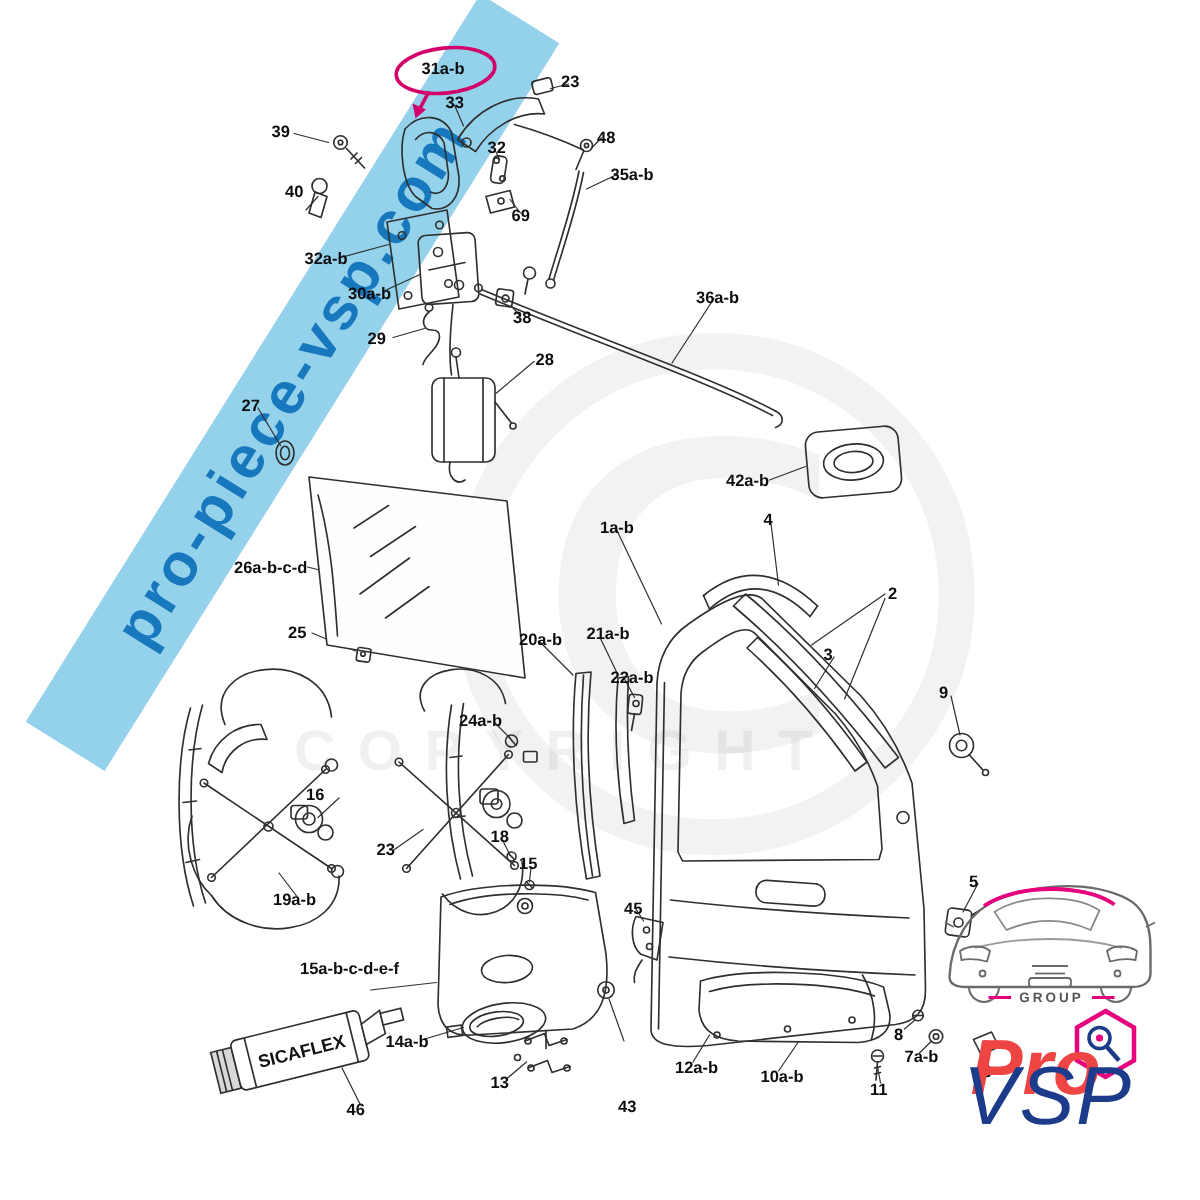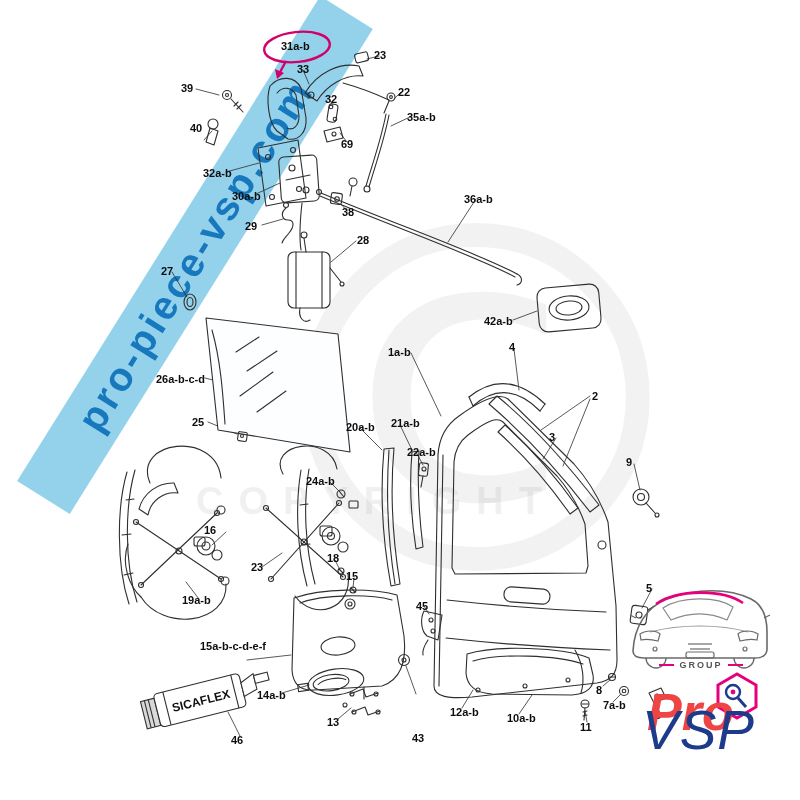--- a/index.html
+++ b/index.html
@@ -388,33 +388,33 @@
       <circle cx="733" cy="692" r="2.4" fill="#e6007e"></circle>
     </g>
   </svg>
 
   <div class="pl" style="left:181px;top:82px">39</div>
   <div class="pl" style="left:190px;top:122px">40</div>
   <div class="pl" style="left:281px;top:40px">31a-b</div>
   <div class="pl" style="left:297px;top:63px">33</div>
   <div class="pl" style="left:374px;top:49px">23</div>
   <div class="pl" style="left:325px;top:93px">32</div>
-  <div class="pl" style="left:398px;top:86px">22</div>
+  <div class="pl" style="left:398px;top:86px">48</div>
   <div class="pl" style="left:407px;top:111px">35a-b</div>
   <div class="pl" style="left:341px;top:138px">69</div>
   <div class="pl" style="left:203px;top:167px">32a-b</div>
   <div class="pl" style="left:232px;top:190px">30a-b</div>
   <div class="pl" style="left:342px;top:206px">38</div>
   <div class="pl" style="left:245px;top:220px">29</div>
   <div class="pl" style="left:464px;top:193px">36a-b</div>
   <div class="pl" style="left:357px;top:234px">28</div>
   <div class="pl" style="left:161px;top:265px">27</div>
   <div class="pl" style="left:484px;top:315px">42a-b</div>
   <div class="pl" style="left:156px;top:373px">26a-b-c-d</div>
-  <div class="pl" style="left:388px;top:346px">1a-b</div>
+  <div class="pl" style="left:400px;top:346px">1a-b</div>
   <div class="pl" style="left:509px;top:341px">4</div>
   <div class="pl" style="left:592px;top:390px">2</div>
   <div class="pl" style="left:549px;top:431px">3</div>
   <div class="pl" style="left:192px;top:416px">25</div>
   <div class="pl" style="left:346px;top:421px">20a-b</div>
   <div class="pl" style="left:391px;top:417px">21a-b</div>
   <div class="pl" style="left:407px;top:446px">22a-b</div>
   <div class="pl" style="left:306px;top:475px">24a-b</div>
   <div class="pl" style="left:626px;top:456px">9</div>
   <div class="pl" style="left:204px;top:524px">16</div>

